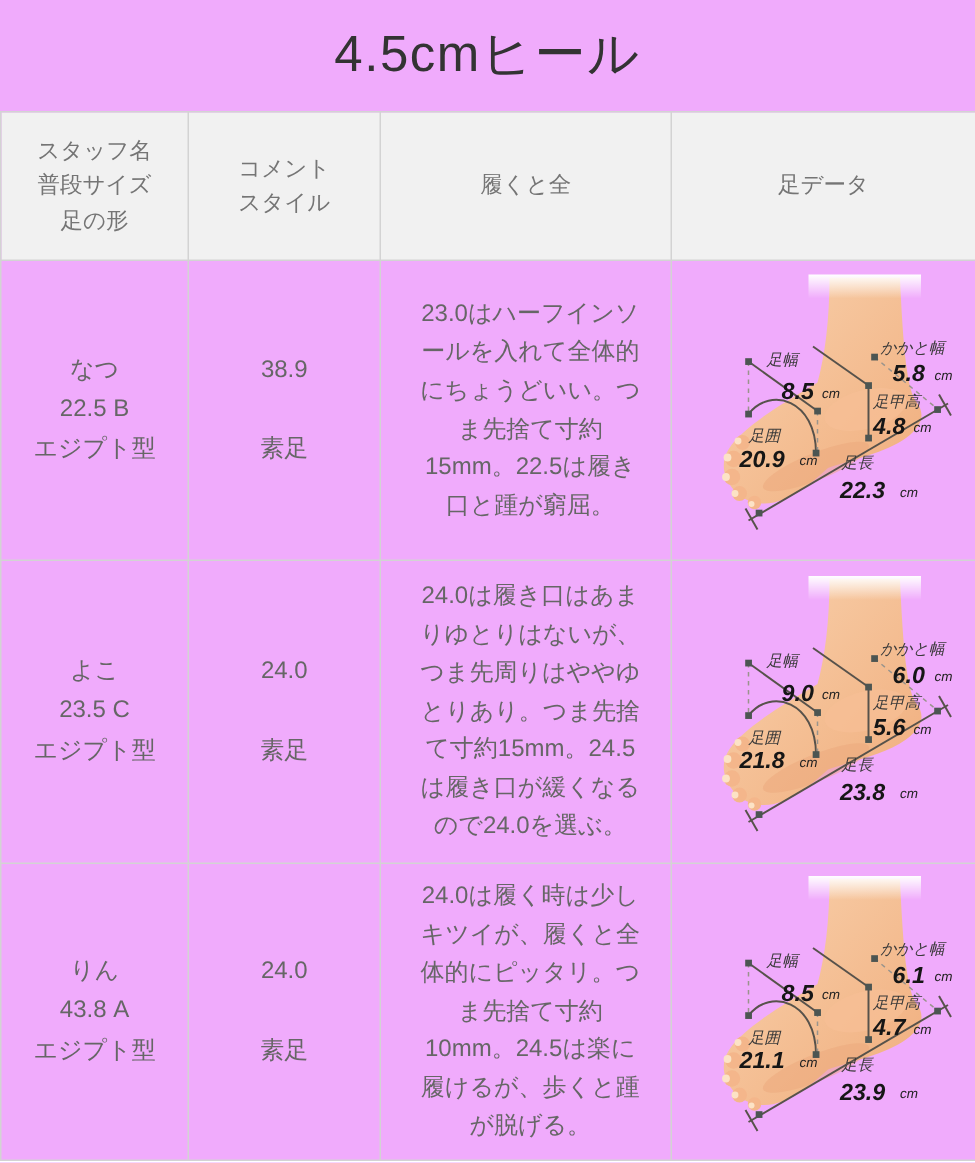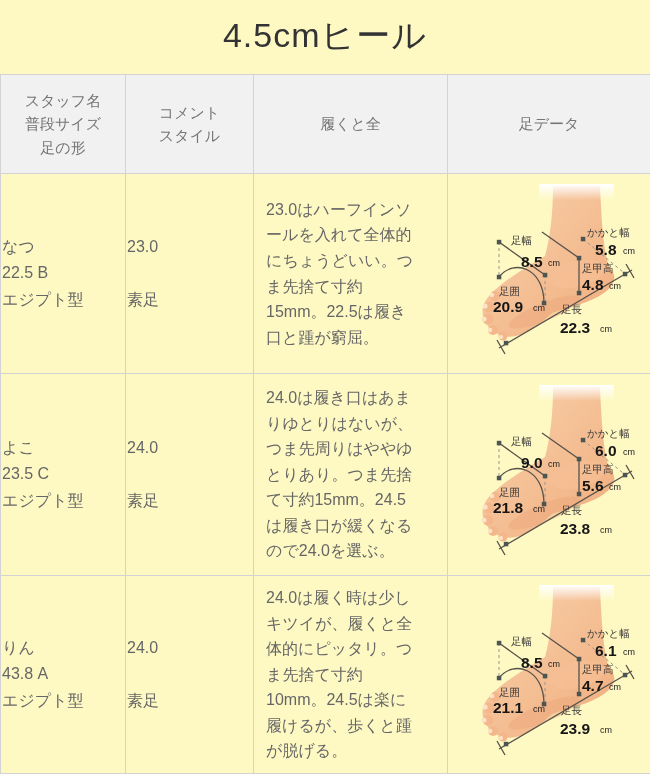--- a/index.html
+++ b/index.html
@@ -1,38 +1,38 @@
 <!DOCTYPE html>
 <html><head>
 <meta charset="utf-8">
 <style>
   html,body{margin:0;padding:0;background:#fff;}
   body{font-family:"Liberation Sans","DejaVu Sans",sans-serif;}
-  .page{width:650px;background:#fef9c3;}
+  .page{width:650px;background:#f0abfc;}
   h1.title{
     margin:0;padding:13px 0 15px;text-align:center;
     font-size:34px;font-weight:400;color:#333;letter-spacing:1px;
   }
   table.size-table{width:650px;border-collapse:collapse;table-layout:fixed;}
   .size-table th,.size-table td{border:1px solid #d3d3d3;box-sizing:border-box;}
   .size-table th{
     background:#f1f1f1;color:#757575;font-weight:400;font-size:15px;
     line-height:1.55;white-space:pre-line;height:99px;
     text-align:center;vertical-align:middle;
   }
   td.c-staff,td.c-size{
-    text-align:left;vertical-align:middle;color:#666;
+    text-align:center;vertical-align:middle;color:#666;
     font-size:16px;line-height:1.65;white-space:pre-line;
   }
   td.c-comment{
     color:#666;font-size:16px;line-height:1.6;
     padding:6px 6px 6px 12px;vertical-align:middle;
-    white-space:pre-line;text-align:left;
+    white-space:pre-line;text-align:center;
   }
-  td.c-foot{padding:0;text-align:center;vertical-align:middle;overflow:hidden;}
+  td.c-foot{padding:0;text-align:center;vertical-align:middle;overflow:hidden;font-style:italic;}
   tbody tr:nth-child(1){height:200px;}
   tbody tr:nth-child(2){height:202px;}
   tbody tr:nth-child(3){height:198px;}
   svg text{font-family:"Liberation Sans","DejaVu Sans",sans-serif;}
   .flbl{font-size:10.5px;fill:#3a3a3a;}
   .fval{font-size:15.5px;font-weight:700;fill:#161616;}
   .funit{font-size:9px;fill:#222;}
 </style>
 </head>
 <body>
@@ -56,21 +56,21 @@
 スタイル</th>
         <th>履くと全</th>
         <th>足データ</th>
       </tr>
     </thead>
     <tbody>
         <tr>
           <td class="c-staff">なつ
 22.5 B
 エジプト型</td>
-          <td class="c-size">23.0
+          <td class="c-size">38.9
 
 素足</td>
           <td class="c-comment">23.0はハーフインソ
 ールを入れて全体的
 にちょうどいい。つ
 ま先捨て寸約
 15mm。22.5は履き
 口と踵が窮屈。</td>
           <td class="c-foot">
   <svg width="200" height="192" viewBox="0 0 200 192">

